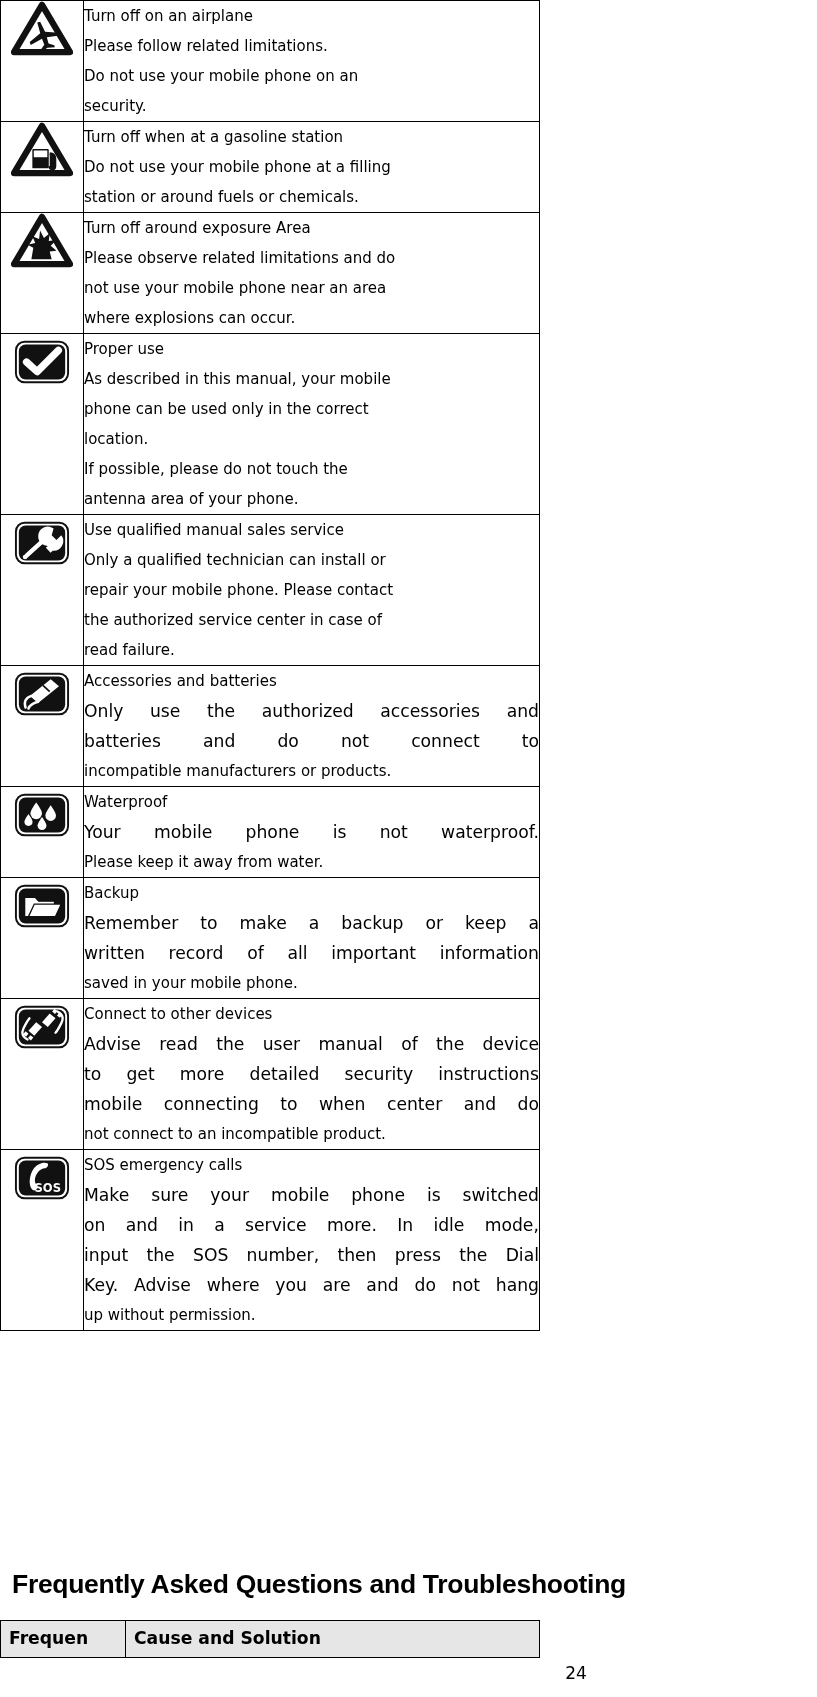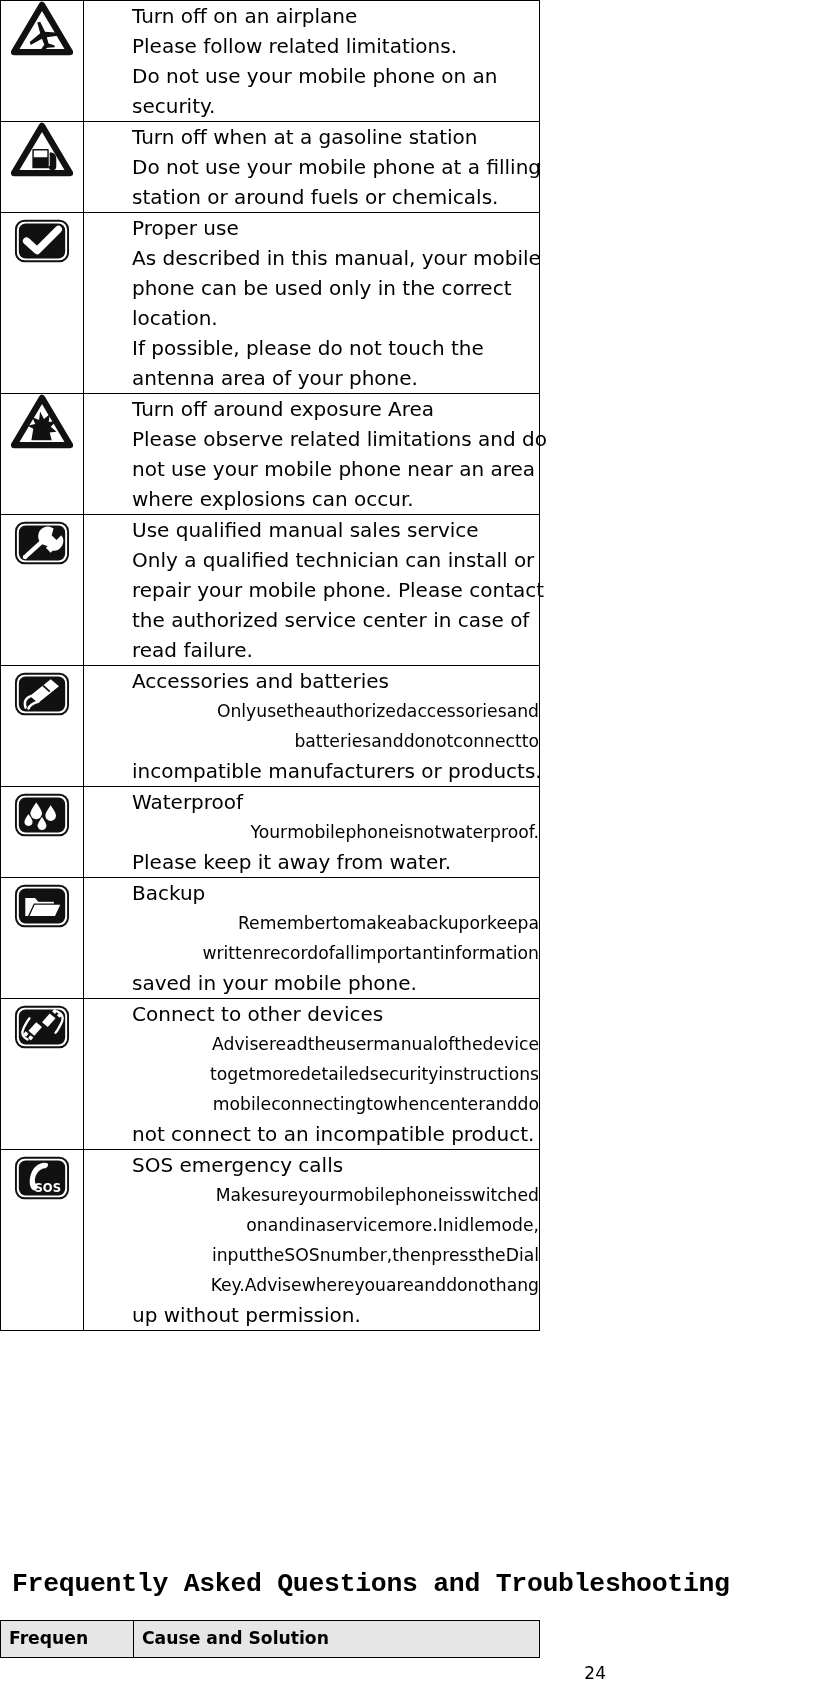--- a/index.html
+++ b/index.html
@@ -32,53 +32,52 @@
   }
   .icon-cell {
     width: 82px;
     text-align: center;
     padding-top: 6px;
   }
   .text-cell {
     padding: 4px 6px 4px 10px;
   }
   .line {
-    font-size: 20px;
+    font-size: 15px;
     line-height: 30px;
     white-space: nowrap;
     letter-spacing: 0px;
-    margin-left: 48px;
   }
   
   .just-line {
     font-size: 17.2px;
     line-height: 30px;
     display: flex;
-    justify-content: flex-end;
+    justify-content: space-between;
     white-space: nowrap;
   }
   .just-line > span {
     display: inline-block;
   }
 
   
   .icon-wrap {
     width: 62px;
     height: 56px;
     display: inline-block;
     position: relative;
   }
   .icon-wrap svg { display: block; }
 
   
   .faq-heading {
     position: absolute;
     left: 12px;
     top: 1567px;
-    font-family: Liberation Mono, monospace;
+    font-family: Liberation Sans, sans-serif;
     font-weight: bold;
     font-size: 26.5px;
     line-height: 34px;
     letter-spacing: -0.3px;
     white-space: nowrap;
   }
 
   
   .faq-table {
     position: absolute;
@@ -87,33 +86,33 @@
     width: 540px;
     border-collapse: collapse;
     table-layout: fixed;
   }
   .faq-table th {
     border: 1px solid #000000;
     background: #e6e6e6;
     text-align: left;
     font-size: 17.2px;
     font-weight: bold;
-    padding: 6px 8px 8px 8px;
+    padding: 6px 0 8px 8px;
     line-height: 22px;
     font-family: "DejaVu Sans", "Liberation Sans", sans-serif;
   }
   .faq-col-1 { width: 116px; }
 
   
   .page-number {
     position: absolute;
     left: 546px;
     top: 1663px;
     width: 60px;
-    text-align: right;
+    text-align: center;
     font-size: 17px;
     font-family: "DejaVu Sans", "Liberation Sans", sans-serif;
   }
 </style>
 </head>
 <body>
 
 <table class="safety-table">
   <tbody>
       <tr>
@@ -144,44 +143,44 @@
     </svg></span></td>
         <td class="text-cell">
           <div class="line">Turn off when at a gasoline station</div>
           <div class="line">Do not use your mobile phone at a filling</div>
           <div class="line">station or around fuels or chemicals.</div>
         </td>
       </tr>
       <tr>
         <td class="icon-cell"><span class="icon-wrap">
     <svg viewBox="0 0 64 58" width="62" height="56">
+      <path d="M32 4 L61 53 L3 53 Z" fill="none" stroke="#111" stroke-width="6.5" stroke-linejoin="round"></path>
+      <path d="M21 48 L23 36 L17 33 L25 31 L22 24 L29 27 L30 18 L34 26 L40 21 L39 29 L47 28 L41 34 L47 39 L40 40 L42 48 Z" fill="#111"></path>
+    </svg></span></td>
+        <td class="text-cell">
+          <div class="line">Turn off around exposure Area</div>
+          <div class="line">Please observe related limitations and do</div>
+          <div class="line">not use your mobile phone near an area</div>
+          <div class="line">where explosions can occur.</div>
+        </td>
+      </tr>
+      <tr>
+        <td class="icon-cell"><span class="icon-wrap">
+    <svg viewBox="0 0 64 58" width="62" height="56">
       <rect x="5" y="8" width="54" height="42" rx="9" fill="none" stroke="#111" stroke-width="2"></rect>
       <rect x="8" y="11" width="48" height="36" rx="7" fill="#111"></rect>
       <path d="M16 29 L27 39 L49 17" fill="none" stroke="#fff" stroke-width="7.5" stroke-linecap="round" stroke-linejoin="round"></path>
     </svg></span></td>
         <td class="text-cell">
           <div class="line">Proper use</div>
           <div class="line">As described in this manual, your mobile</div>
           <div class="line">phone can be used only in the correct</div>
           <div class="line">location.</div>
           <div class="line">If possible, please do not touch the</div>
           <div class="line">antenna area of your phone.</div>
-        </td>
-      </tr>
-      <tr>
-        <td class="icon-cell"><span class="icon-wrap">
-    <svg viewBox="0 0 64 58" width="62" height="56">
-      <path d="M32 4 L61 53 L3 53 Z" fill="none" stroke="#111" stroke-width="6.5" stroke-linejoin="round"></path>
-      <path d="M21 48 L23 36 L17 33 L25 31 L22 24 L29 27 L30 18 L34 26 L40 21 L39 29 L47 28 L41 34 L47 39 L40 40 L42 48 Z" fill="#111"></path>
-    </svg></span></td>
-        <td class="text-cell">
-          <div class="line">Turn off around exposure Area</div>
-          <div class="line">Please observe related limitations and do</div>
-          <div class="line">not use your mobile phone near an area</div>
-          <div class="line">where explosions can occur.</div>
         </td>
       </tr>
       <tr>
         <td class="icon-cell"><span class="icon-wrap">
     <svg viewBox="0 0 64 58" width="62" height="56">
       <rect x="5" y="8" width="54" height="42" rx="9" fill="none" stroke="#111" stroke-width="2"></rect>
       <rect x="8" y="11" width="48" height="36" rx="7" fill="#111"></rect>
       <g fill="none" stroke="#fff" stroke-width="4.5" stroke-linecap="round">
         <path d="M16 42 L36 24"></path>
       </g>

